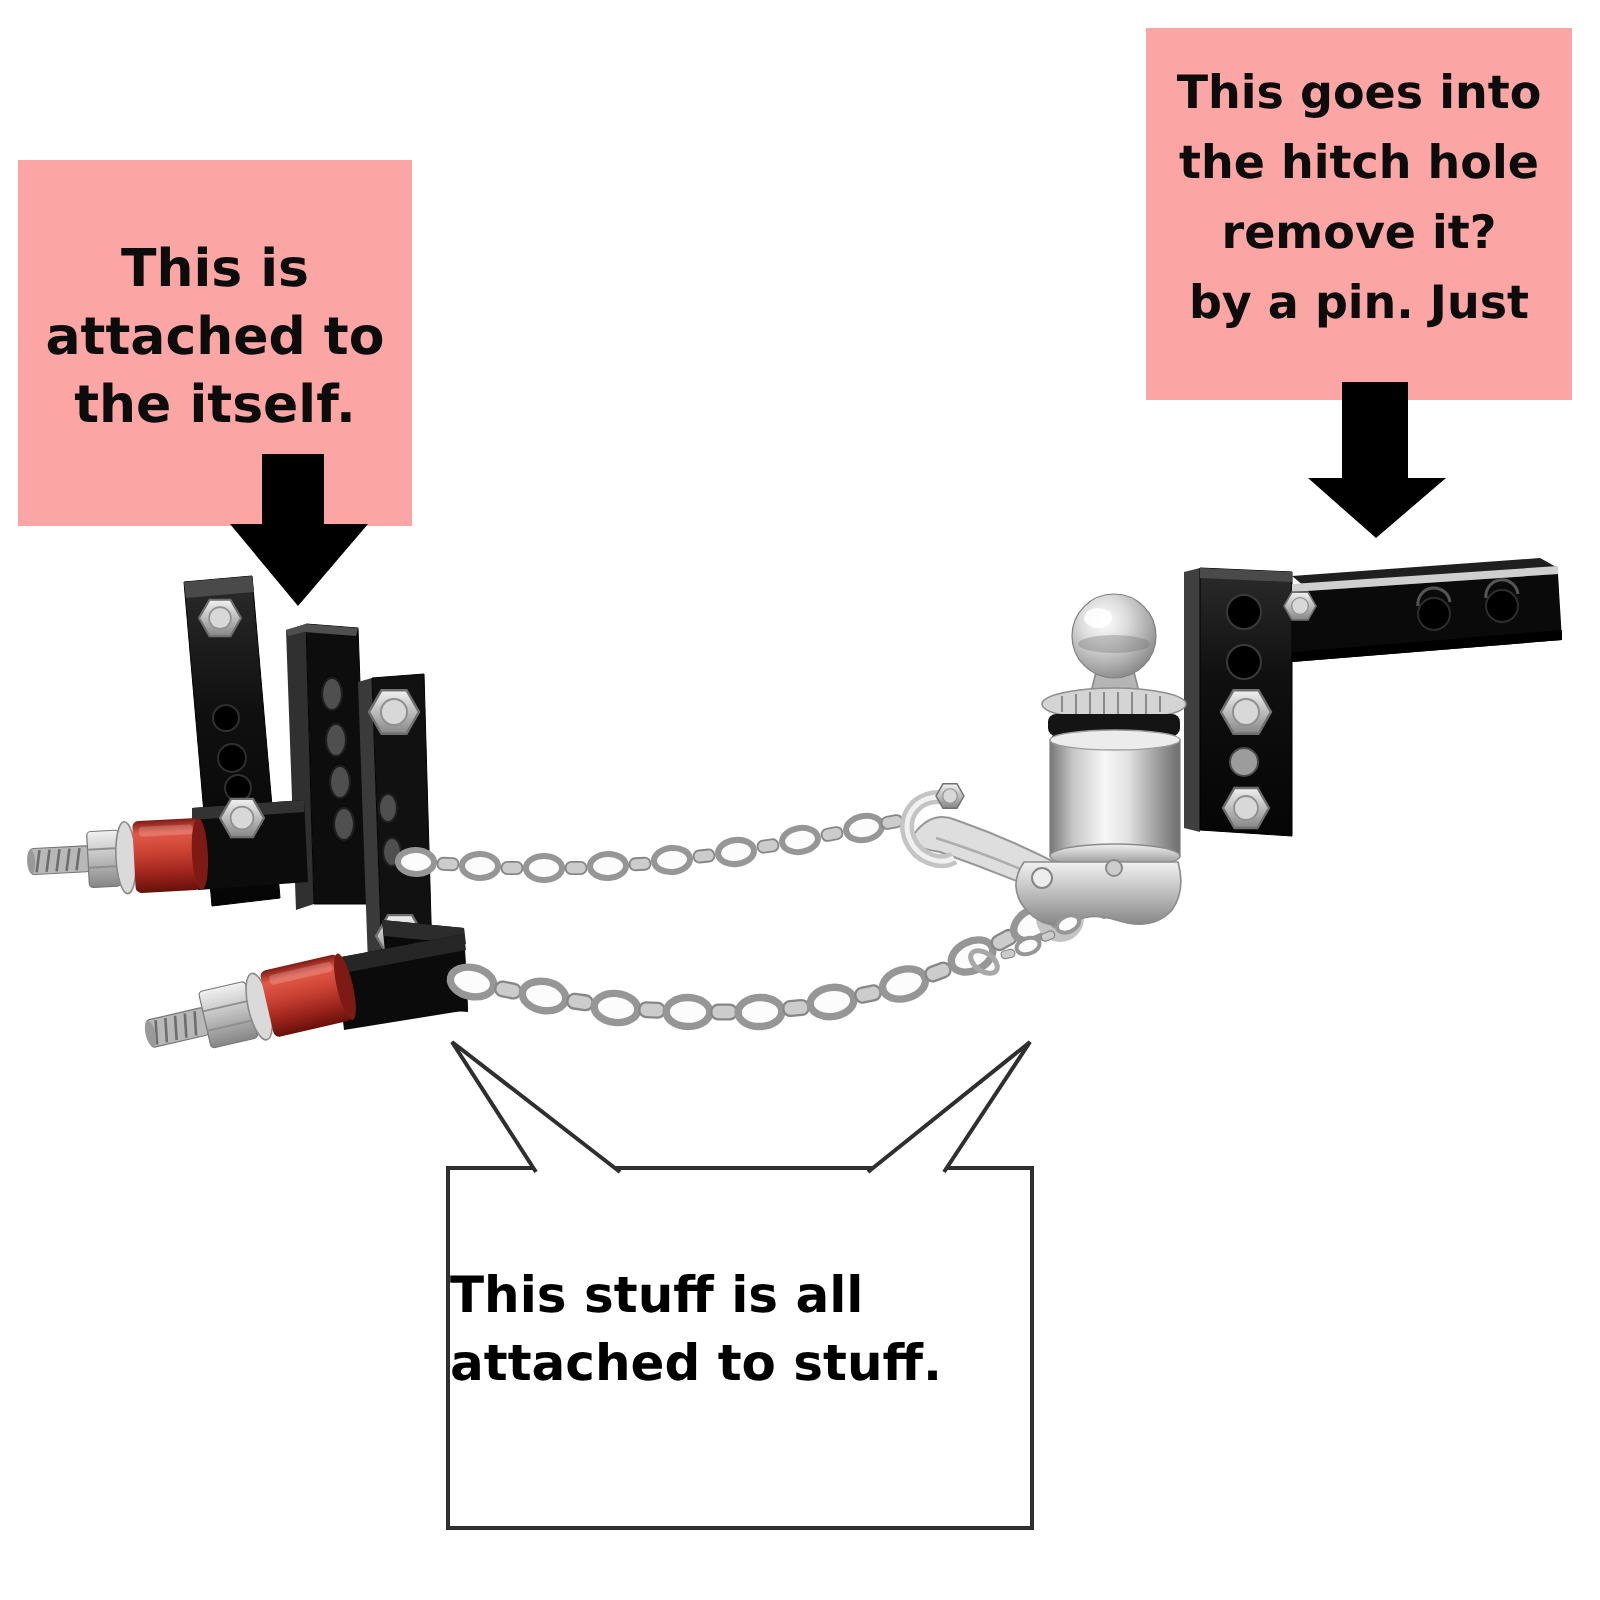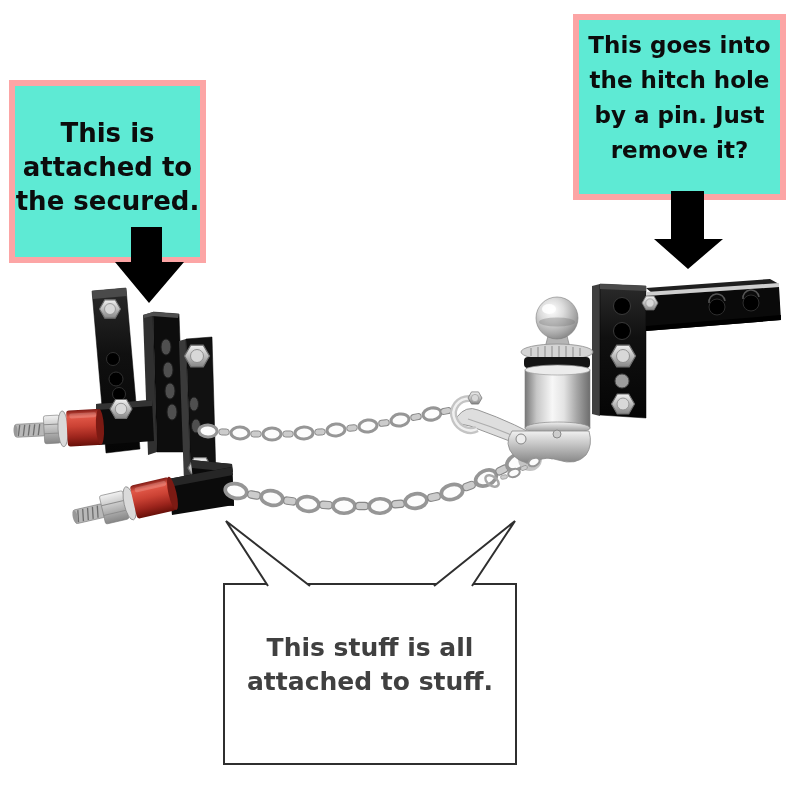--- a/index.html
+++ b/index.html
@@ -1,26 +1,26 @@
 <!DOCTYPE html>
 <html><head>
 <meta charset="utf-8">
 <style>
   html,body{margin:0;padding:0;background:#ffffff;}
   .stage{position:relative;width:800px;height:800px;background:#ffffff;overflow:hidden;
          font-family:"DejaVu Sans","Liberation Sans",sans-serif;}
   .layer{position:absolute;left:0;top:0;width:800px;height:800px;}
-  .callout{position:absolute;background:#5eead4;border:6px solid #fca5a5;box-sizing:border-box;
+  .callout{position:absolute;background:#fca5a5;border:8px solid #fca5a5;box-sizing:border-box;
            text-align:center;font-weight:bold;color:#0c0c0c;z-index:3;}
   .callout div{white-space:nowrap;}
   .box-left{left:9px;top:80px;width:197px;height:183px;font-size:26px;line-height:34px;padding-top:30px;}
   .box-right{left:573px;top:14px;width:213px;height:186px;font-size:23px;line-height:35px;padding-top:8px;}
   .bubble{position:absolute;left:223px;top:583px;width:294px;height:182px;background:#ffffff;
-          border:2px solid #2f2f2f;box-sizing:border-box;text-align:center;font-weight:bold;
-          color:#404040;font-size:25px;line-height:34px;padding-top:46px;z-index:3;}
+          border:2px solid #2f2f2f;box-sizing:border-box;text-align:left;font-weight:bold;
+          color:#000000;font-size:25px;line-height:34px;padding-top:46px;z-index:3;}
   .overlay{z-index:4;pointer-events:none;}
   .photo{z-index:1;}
 </style>
 </head>
 <body>
 
 <div class="stage">
 
   <svg class="layer photo" viewBox="0 0 800 800">
     <defs>
@@ -231,28 +231,28 @@
       <use href="#lkV" transform="translate(524 468) rotate(-22) scale(0.62)"></use>
       <use href="#lkH" transform="translate(514 473) rotate(-18) scale(0.62)"></use>
       <use href="#lkV" transform="translate(504 477) rotate(-12) scale(0.62)"></use>
       <ellipse cx="492" cy="481" rx="7.5" ry="4.5" transform="rotate(35 492 481)" stroke="#a8a8a8" stroke-width="2.5" fill="none"></ellipse>
     </g>
   </svg>
 
   <div class="callout box-left">
     <div>This is</div>
     <div>attached to</div>
-    <div>the secured.</div>
+    <div>the itself.</div>
   </div>
 
   <div class="callout box-right">
     <div>This goes into</div>
     <div>the hitch hole</div>
+    <div>remove it?</div>
     <div>by a pin. Just</div>
-    <div>remove it?</div>
   </div>
 
   <div class="bubble">
     <div>This stuff is all</div>
     <div>attached to stuff.</div>
   </div>
 
   <svg class="layer overlay" viewBox="0 0 800 800">
     <polygon points="131,227 162,227 162,262 184,262 149,303 115,262 131,262" fill="#000000"></polygon>
     <polygon points="671,191 704,191 704,239 723,239 688,269 654,239 671,239" fill="#000000"></polygon>

